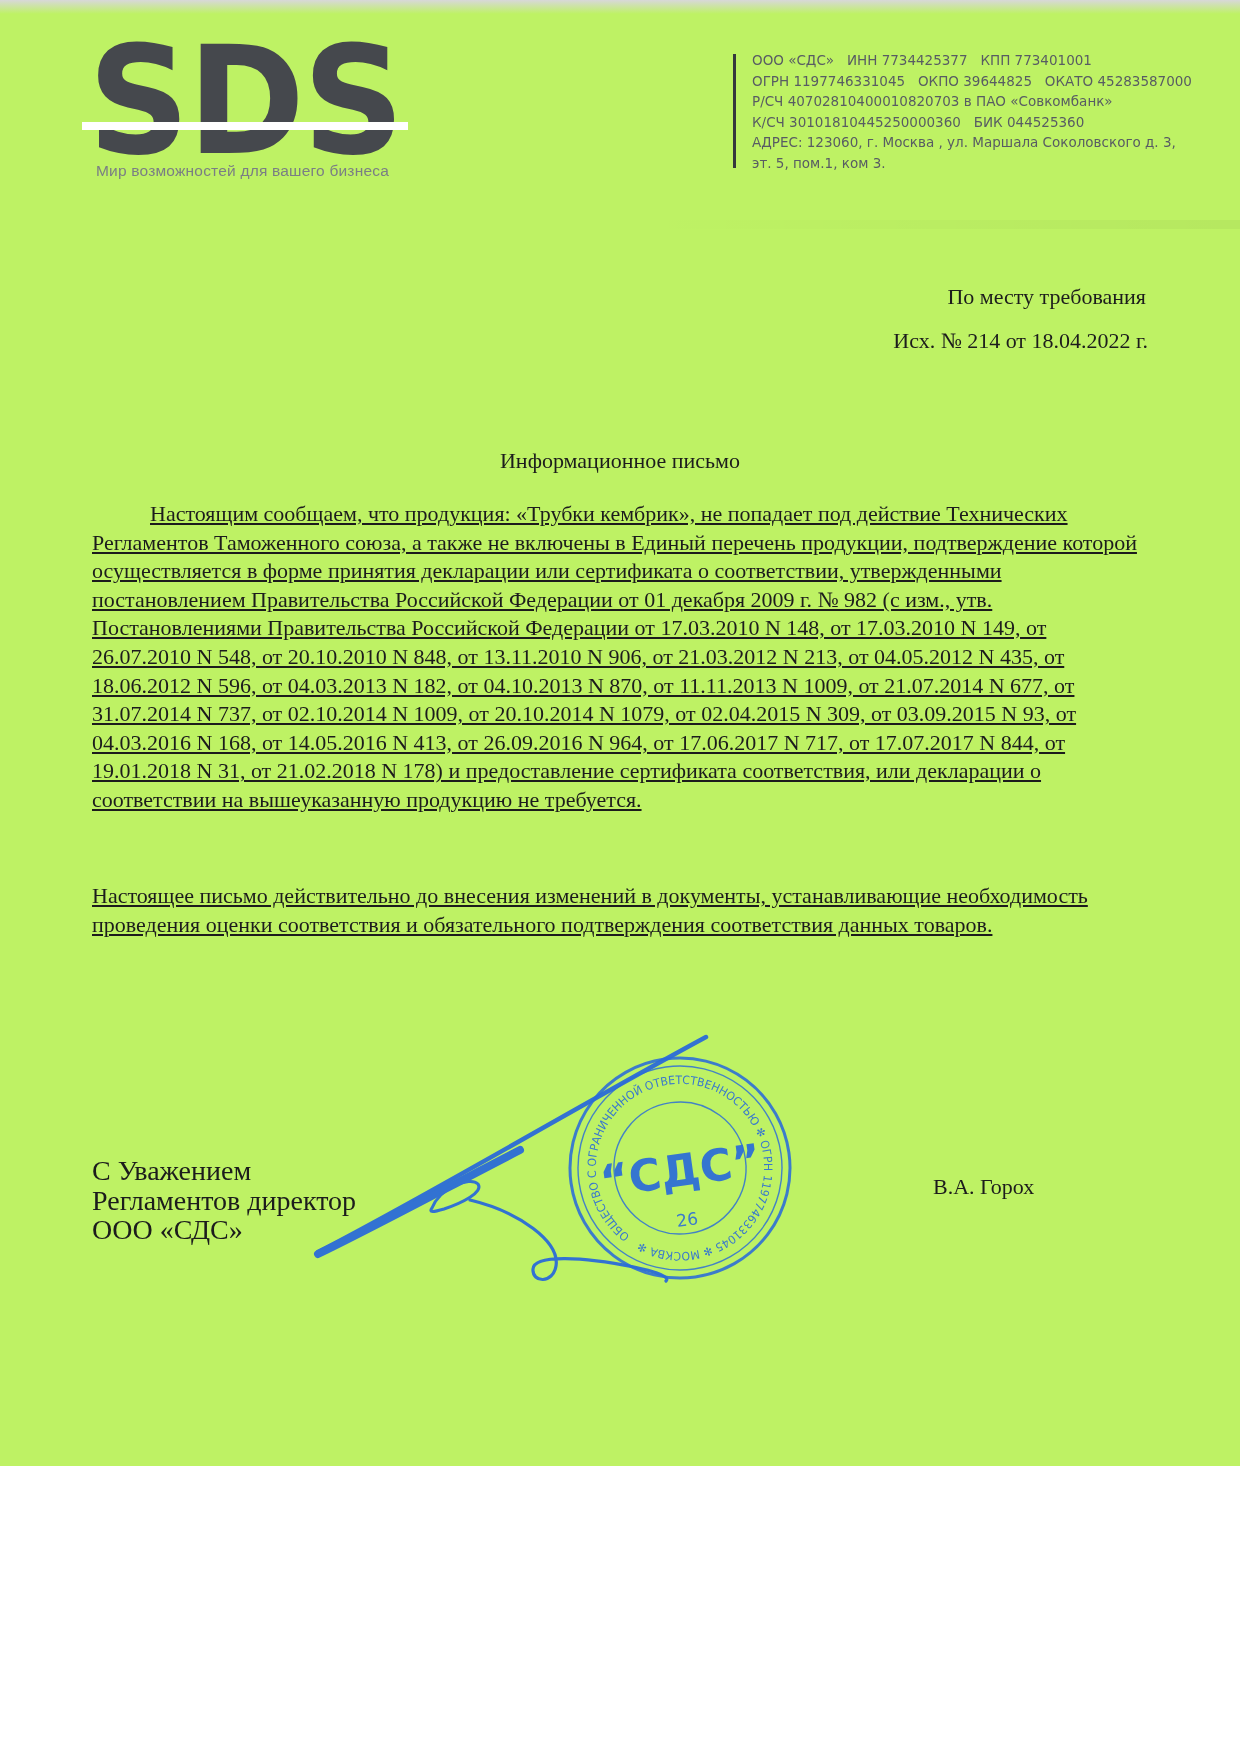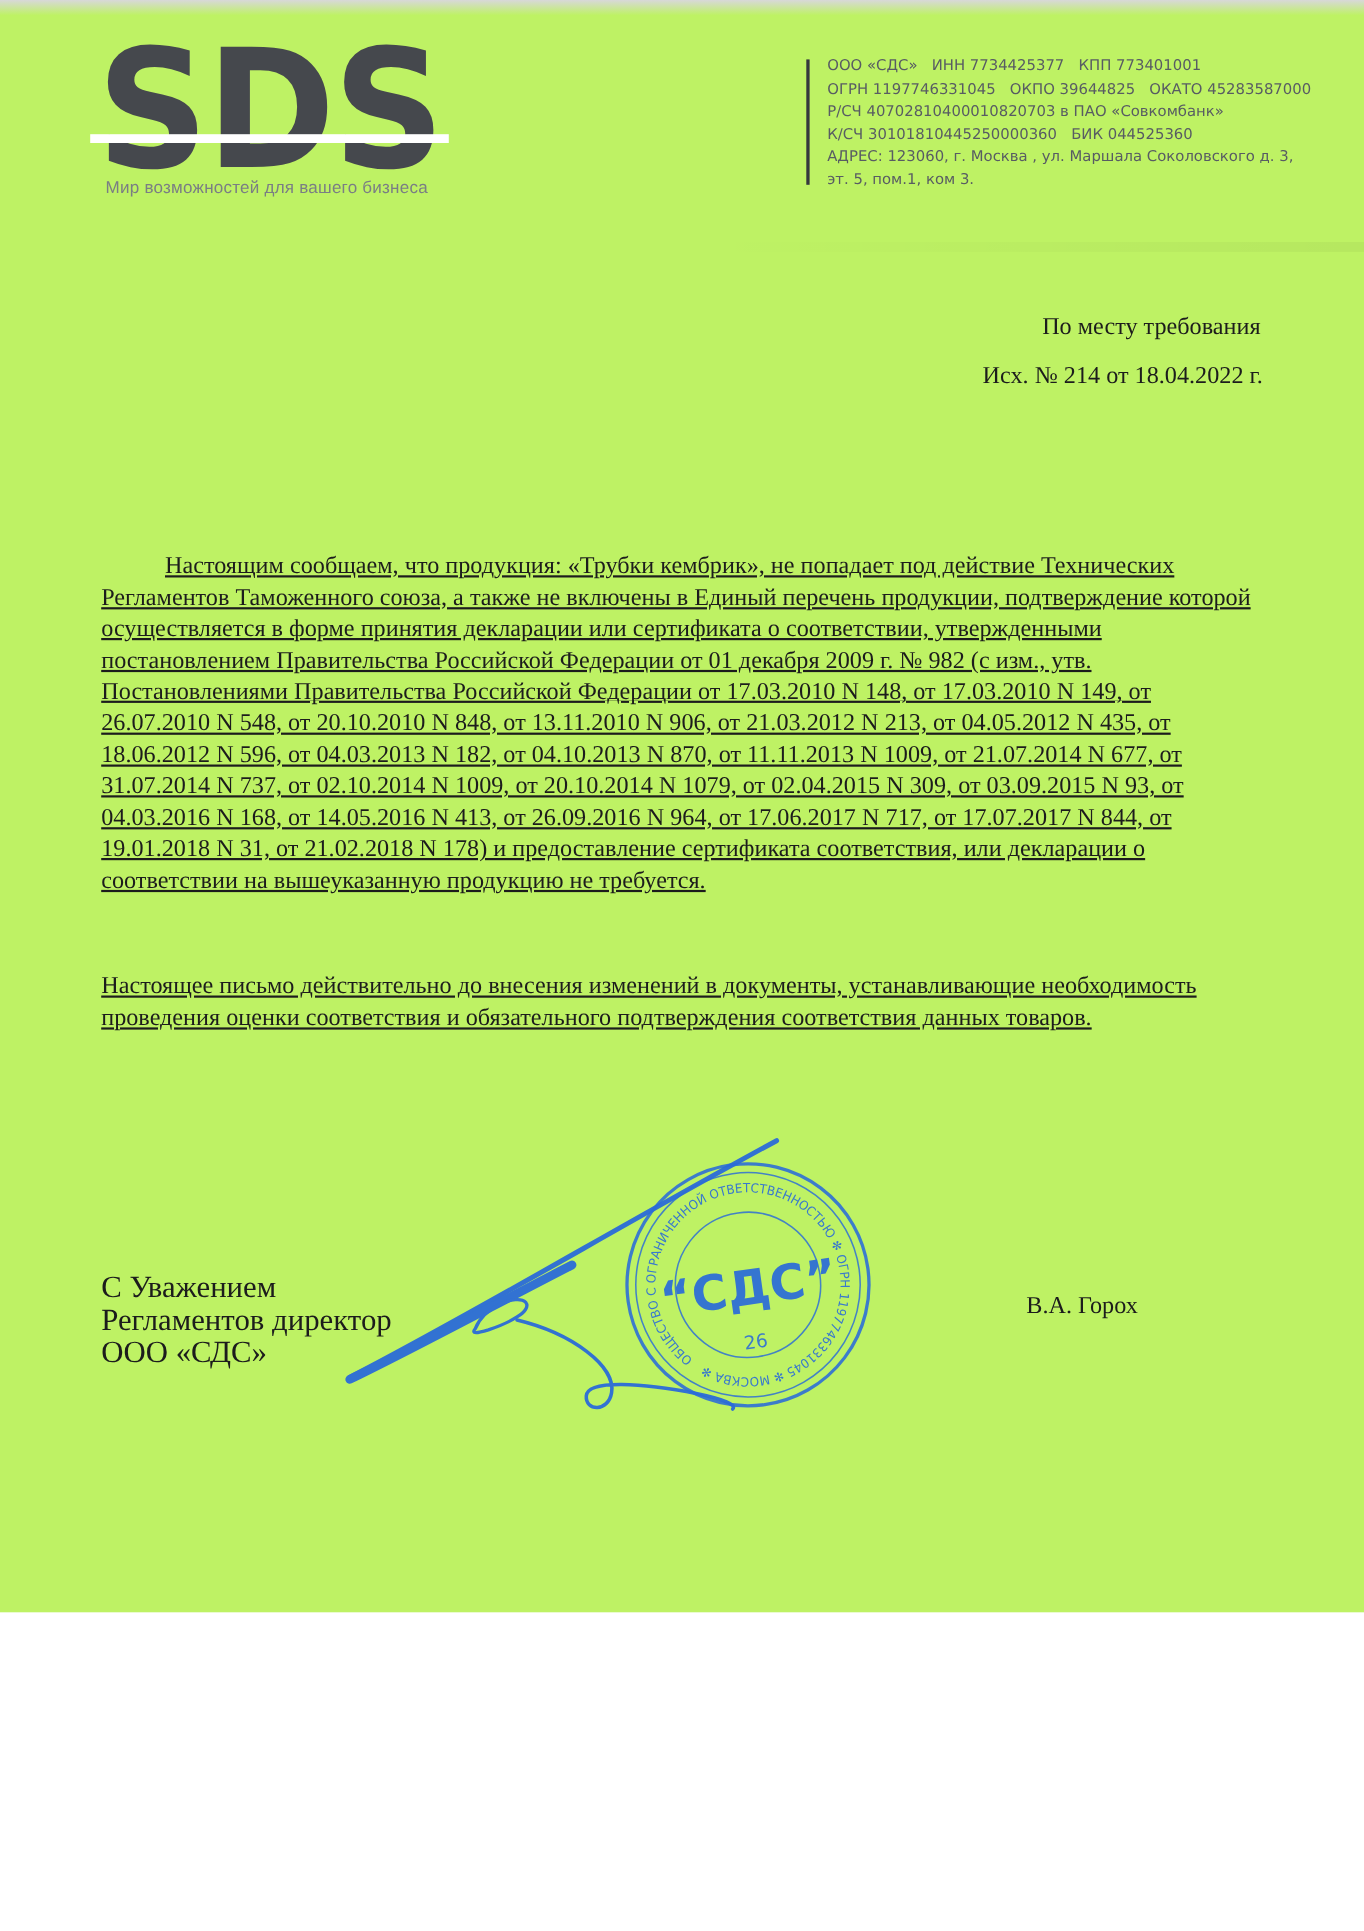--- a/index.html
+++ b/index.html
@@ -96,20 +96,21 @@
     <div class="co-line">ОГРН 1197746331045   ОКПО 39644825   ОКАТО 45283587000</div>
     <div class="co-line">Р/СЧ 40702810400010820703 в ПАО «Совкомбанк»</div>
     <div class="co-line">К/СЧ 30101810445250000360   БИК 044525360</div>
     <div class="co-line">АДРЕС: 123060, г. Москва , ул. Маршала Соколовского д. 3,</div>
     <div class="co-line">эт. 5, пом.1, ком 3.</div>
   </div>
 
   <div class="recipient">По месту требования</div>
   <div class="reference">Исх. № 214 от 18.04.2022 г.</div>
 
+  <div class="letter-title">Информационное письмо</div>
   <div class="para para-1">Настоящим сообщаем, что продукция: «Трубки кембрик», не попадает под действие Технических Регламентов Таможенного союза, а также не включены в Единый перечень продукции, подтверждение которой осуществляется в форме принятия декларации или сертификата о соответствии, утвержденными постановлением Правительства Российской Федерации от 01 декабря 2009 г. № 982 (с изм., утв. Постановлениями Правительства Российской Федерации от 17.03.2010 N 148, от 17.03.2010 N 149, от 26.07.2010 N 548, от 20.10.2010 N 848, от 13.11.2010 N 906, от 21.03.2012 N 213, от 04.05.2012 N 435, от 18.06.2012 N 596, от 04.03.2013 N 182, от 04.10.2013 N 870, от 11.11.2013 N 1009, от 21.07.2014 N 677, от 31.07.2014 N 737, от 02.10.2014 N 1009, от 20.10.2014 N 1079, от 02.04.2015 N 309, от 03.09.2015 N 93, от 04.03.2016 N 168, от 14.05.2016 N 413, от 26.09.2016 N 964, от 17.06.2017 N 717, от 17.07.2017 N 844, от 19.01.2018 N 31, от 21.02.2018 N 178) и предоставление сертификата соответствия, или декларации о соответствии на вышеуказанную продукцию не требуется.</div>
   <div class="para para-2">Настоящее письмо действительно до внесения изменений в документы, устанавливающие необходимость проведения оценки соответствия и обязательного подтверждения соответствия данных товаров.</div>
 
   <div class="sign-block">
     <div>С Уважением</div>
     <div>Регламентов директор</div>
     <div>ООО «СДС»</div>
   </div>
   <div class="signer-name">В.А. Горох</div>
 

